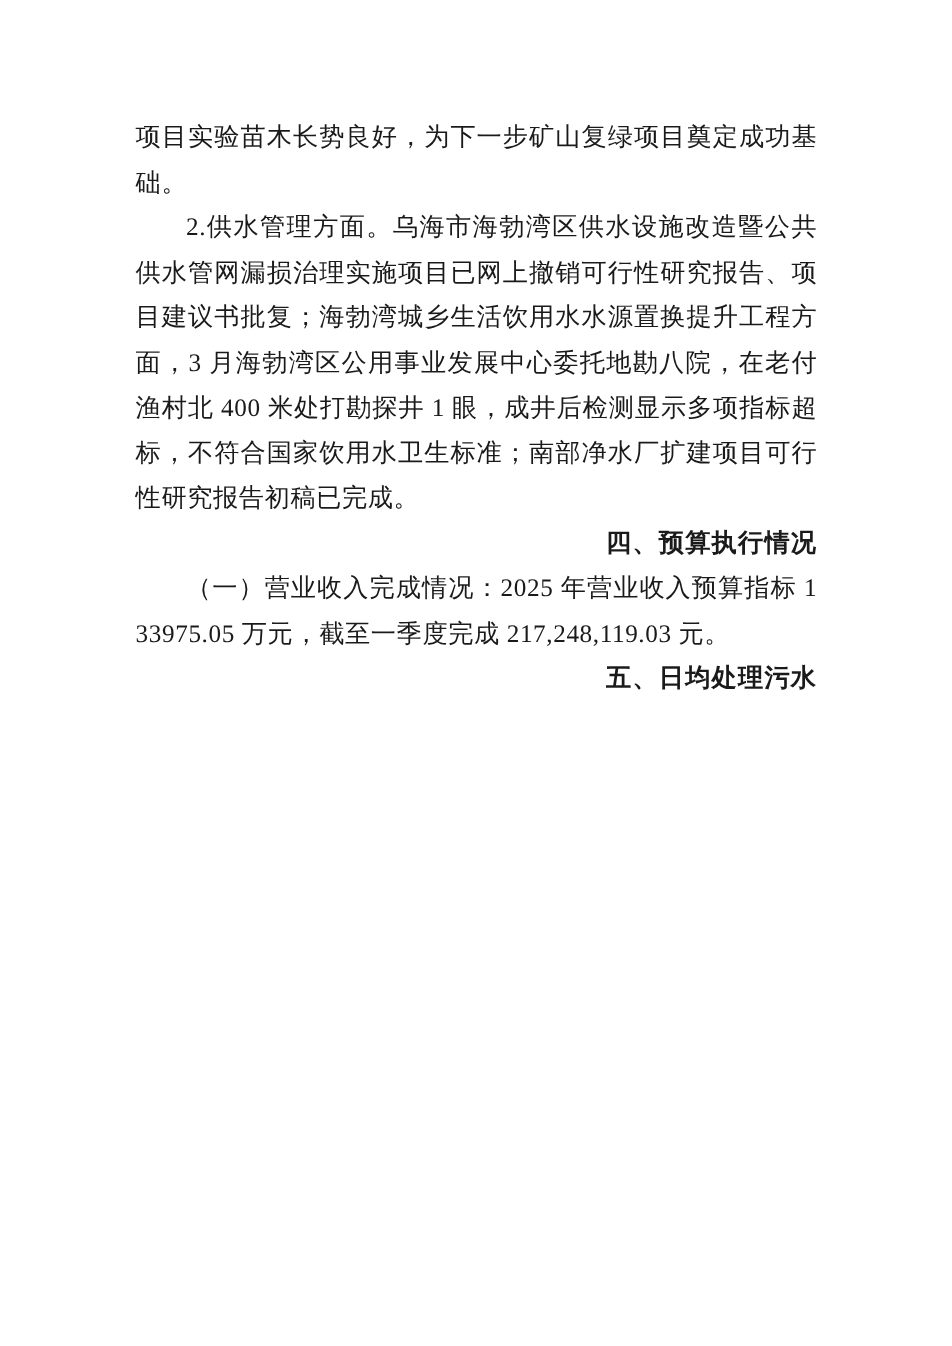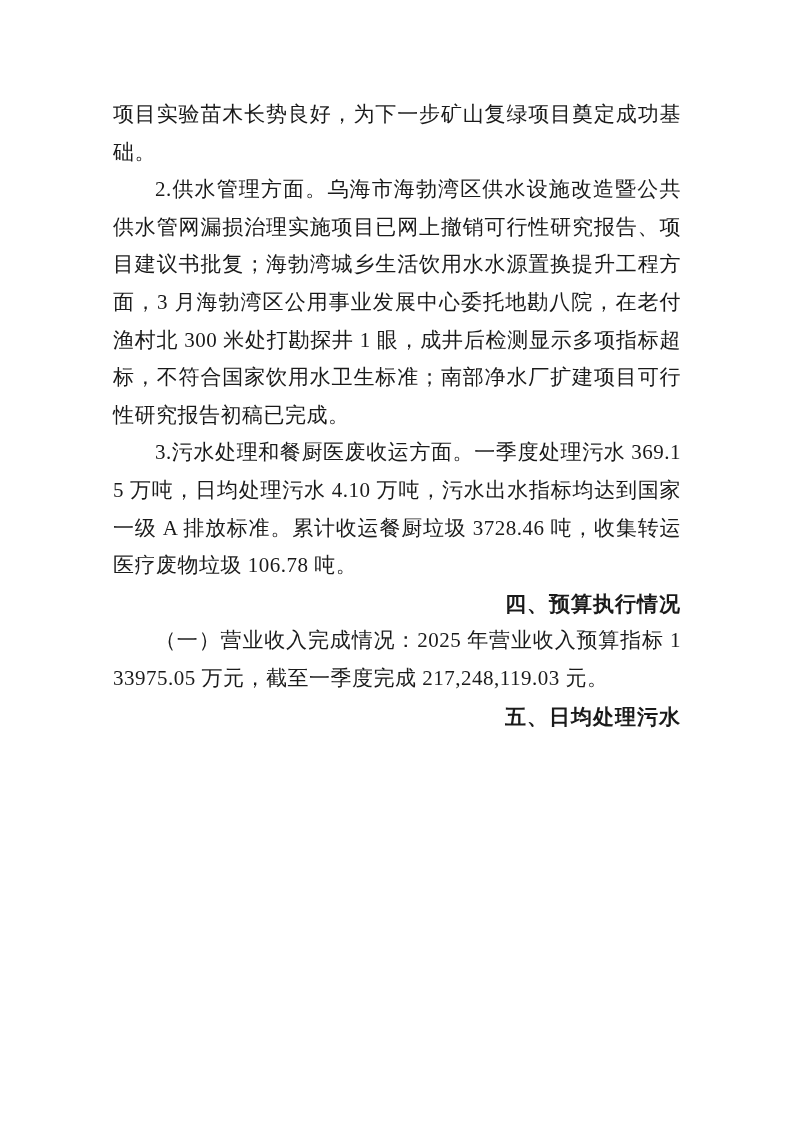--- a/index.html
+++ b/index.html
@@ -51,20 +51,19 @@
     color: #1a1a1a;
     letter-spacing: 2px;
   }
 </style>
 </head>
 <body>
 
 <div class="page">
   <div class="text-block">
     <p class="para">项目实验苗木长势良好，为下一步矿山复绿项目奠定成功基础。</p>
-    <p class="para indent">2.供水管理方面。乌海市海勃湾区供水设施改造暨公共供水管网漏损治理实施项目已网上撤销可行性研究报告、项目建议书批复；海勃湾城乡生活饮用水水源置换提升工程方面，3 月海勃湾区公用事业发展中心委托地勘八院，在老付渔村北 300 米处打勘探井 1 眼，成井后检测显示多项指标超标，不符合国家饮用水卫生标准；南部净水厂扩建项目可行性研究报告初稿已完成。</p>
-    <p class="para indent">3.污水处理和餐厨医废收运方面。一季度处理污水 369.15 万吨，日均处理污水 4.10 万吨，污水出水指标均达到国家一级 A 排放标准。累计收运餐厨垃圾 3728.46 吨，收集转运医疗废物垃圾 106.78 吨。</p>
+    <p class="para indent">2.供水管理方面。乌海市海勃湾区供水设施改造暨公共供水管网漏损治理实施项目已网上撤销可行性研究报告、项目建议书批复；海勃湾城乡生活饮用水水源置换提升工程方面，3 月海勃湾区公用事业发展中心委托地勘八院，在老付渔村北 400 米处打勘探井 1 眼，成井后检测显示多项指标超标，不符合国家饮用水卫生标准；南部净水厂扩建项目可行性研究报告初稿已完成。</p>
     <p class="para heading">四、预算执行情况</p>
     <p class="para indent">（一）营业收入完成情况：2025 年营业收入预算指标 133975.05 万元，截至一季度完成 217,248,119.03 元。</p>
     <p class="para heading">五、日均处理污水</p>
   </div>
   <div class="page-number">- 7 -</div>
 </div>
 
 </body></html>

